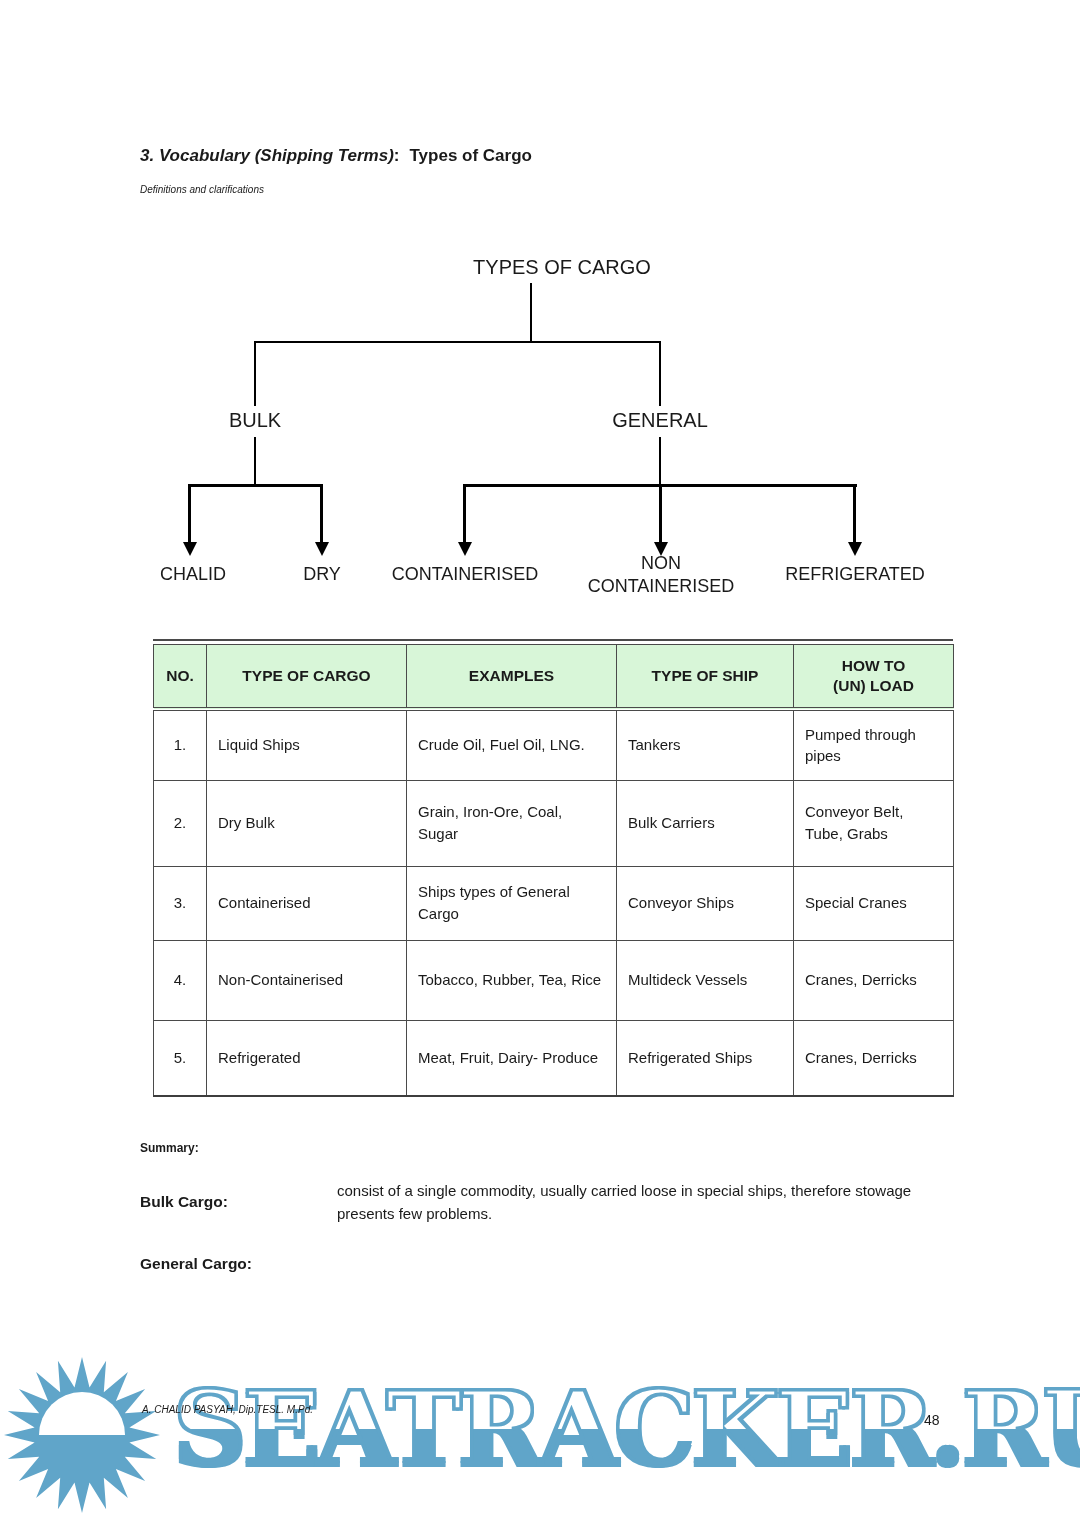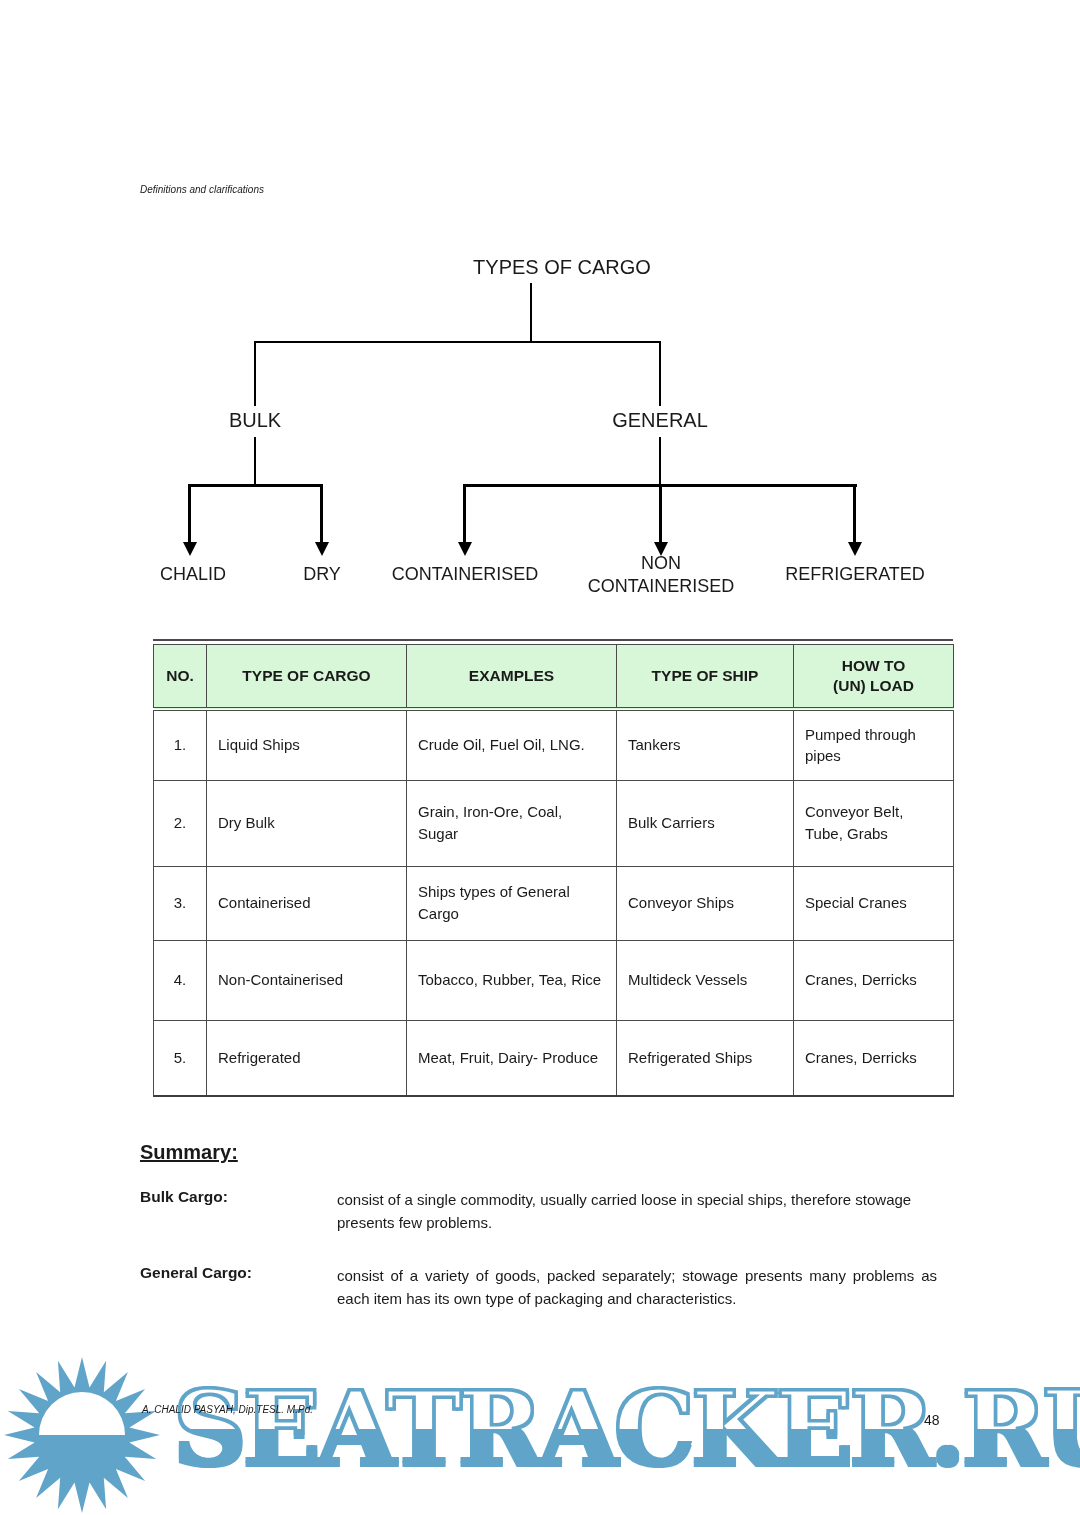--- a/index.html
+++ b/index.html
@@ -23,22 +23,22 @@
   table.cargo{border-collapse:collapse;width:800px;font-size:15px;table-layout:fixed;}
   table.cargo th{
     background:#d8f6d8;border:1px solid #4a4a4a;border-bottom:4px double #4a4a4a;
     font-size:15.5px;font-weight:bold;text-align:center;height:58px;white-space:pre-line;line-height:1.3;padding:2px 4px;
   }
   table.cargo td{border:1px solid #4a4a4a;padding:6px 11px;vertical-align:middle;line-height:1.45;}
   table.cargo tr:last-child td{border-bottom:2px solid #3d3d3d;}
   td.num{text-align:center;}
   
   .summary{position:absolute;left:140px;top:1141px;width:815px;}
-  .summary-heading{font-size:20px;font-weight:bold;text-decoration:underline;}
-  .summary-item{display:flex;margin-top:24px;}
+  .summary-heading{font-size:12px;font-weight:bold;}
+  .summary-item{display:flex;margin-top:24px;align-items:center;}
   .summary-item .term{width:197px;flex:0 0 197px;font-weight:bold;font-size:15.5px;}
   .summary-item .desc{width:600px;font-size:15px;line-height:1.55;}
   .summary-item.justified .desc{text-align:justify;}
   .summary-item.second{margin-top:29px;}
   
   .wm-sun{position:absolute;left:-3px;top:1350px;z-index:1;}
   .wm-text{
     position:absolute;left:150px;top:1374px;width:920px;height:120px;text-align:center;z-index:1;
     font-family:"DejaVu Serif","Liberation Serif",serif;font-weight:bold;font-size:102px;
     letter-spacing:-4px;line-height:1.08;white-space:nowrap;
@@ -50,20 +50,23 @@
   }
   .wm-text .fill{color:#60a5c9;clip-path:inset(50% 0 0 0);-webkit-text-stroke:3px #60a5c9;}
   .footer-author{position:absolute;left:142px;top:1404px;font-size:10px;font-style:italic;color:#1a1a1a;z-index:3;white-space:nowrap;}
   .page-number{position:absolute;left:924px;top:1406px;font-size:14px;z-index:3;margin-top:6px;}
 </style>
 </head>
 <body>
 
 <div class="page">
 
+  <div class="title">
+    <span class="ital">3. Vocabulary (Shipping Terms)</span><span>:</span><span class="rest">Types of Cargo</span>
+  </div>
   <div class="subtitle">Definitions and clarifications</div>
 
   <div class="dg-label" style="left:462px;top:255px;width:200px;">TYPES OF CARGO</div>
 
   <div class="dg-line" style="left:530px;top:283px;width:2px;height:59px;"></div>
   <div class="dg-line" style="left:254px;top:341px;width:407px;height:2px;"></div>
   <div class="dg-line" style="left:254px;top:341px;width:2px;height:65px;"></div>
   <div class="dg-line" style="left:659px;top:341px;width:2px;height:65px;"></div>
 
   <div class="dg-label" style="left:205px;top:408px;width:100px;">BULK</div>
@@ -153,21 +156,20 @@
   </div>
 
   <div class="summary">
     <div class="summary-heading">Summary:</div>
     <div class="summary-item">
       <div class="term"><span>Bulk Cargo</span><span>:</span></div>
       <div class="desc">consist of a single commodity, usually carried loose in special ships, therefore stowage presents few problems.</div>
     </div>
     <div class="summary-item second justified">
       <div class="term"><span>General Cargo</span><span>:</span></div>
-      <div class="desc">consist of a variety of goods, packed separately; stowage presents many problems as each item has its own type of packaging and characteristics.</div>
     </div>
   </div>
 
   <svg class="wm-sun" width="170" height="170" viewBox="-85 -85 170 170">
     <polygon fill="#60a5c9" points="78,0 47.4,7.5 74.2,24.1 42.8,21.8 63.1,45.9 33.9,33.9 45.9,63.1 21.8,42.8 24.1,74.2 7.5,47.4 0,78 -7.5,47.4 -24.1,74.2 -21.8,42.8 -45.9,63.1 -33.9,33.9 -63.1,45.9 -42.8,21.8 -74.2,24.1 -47.4,7.5 -78,0 -47.4,-7.5 -74.2,-24.1 -42.8,-21.8 -63.1,-45.9 -33.9,-33.9 -45.9,-63.1 -21.8,-42.8 -24.1,-74.2 -7.5,-47.4 0,-78 7.5,-47.4 24.1,-74.2 21.8,-42.8 45.9,-63.1 33.9,-33.9 63.1,-45.9 42.8,-21.8 74.2,-24.1 47.4,-7.5"></polygon>
     <path d="M -43 0 A 43 43 0 0 1 43 0 Z" fill="#ffffff"></path>
   </svg>
 
   <div class="wm-text">
     <span class="layer outline">SEATRACKER.RU</span>

